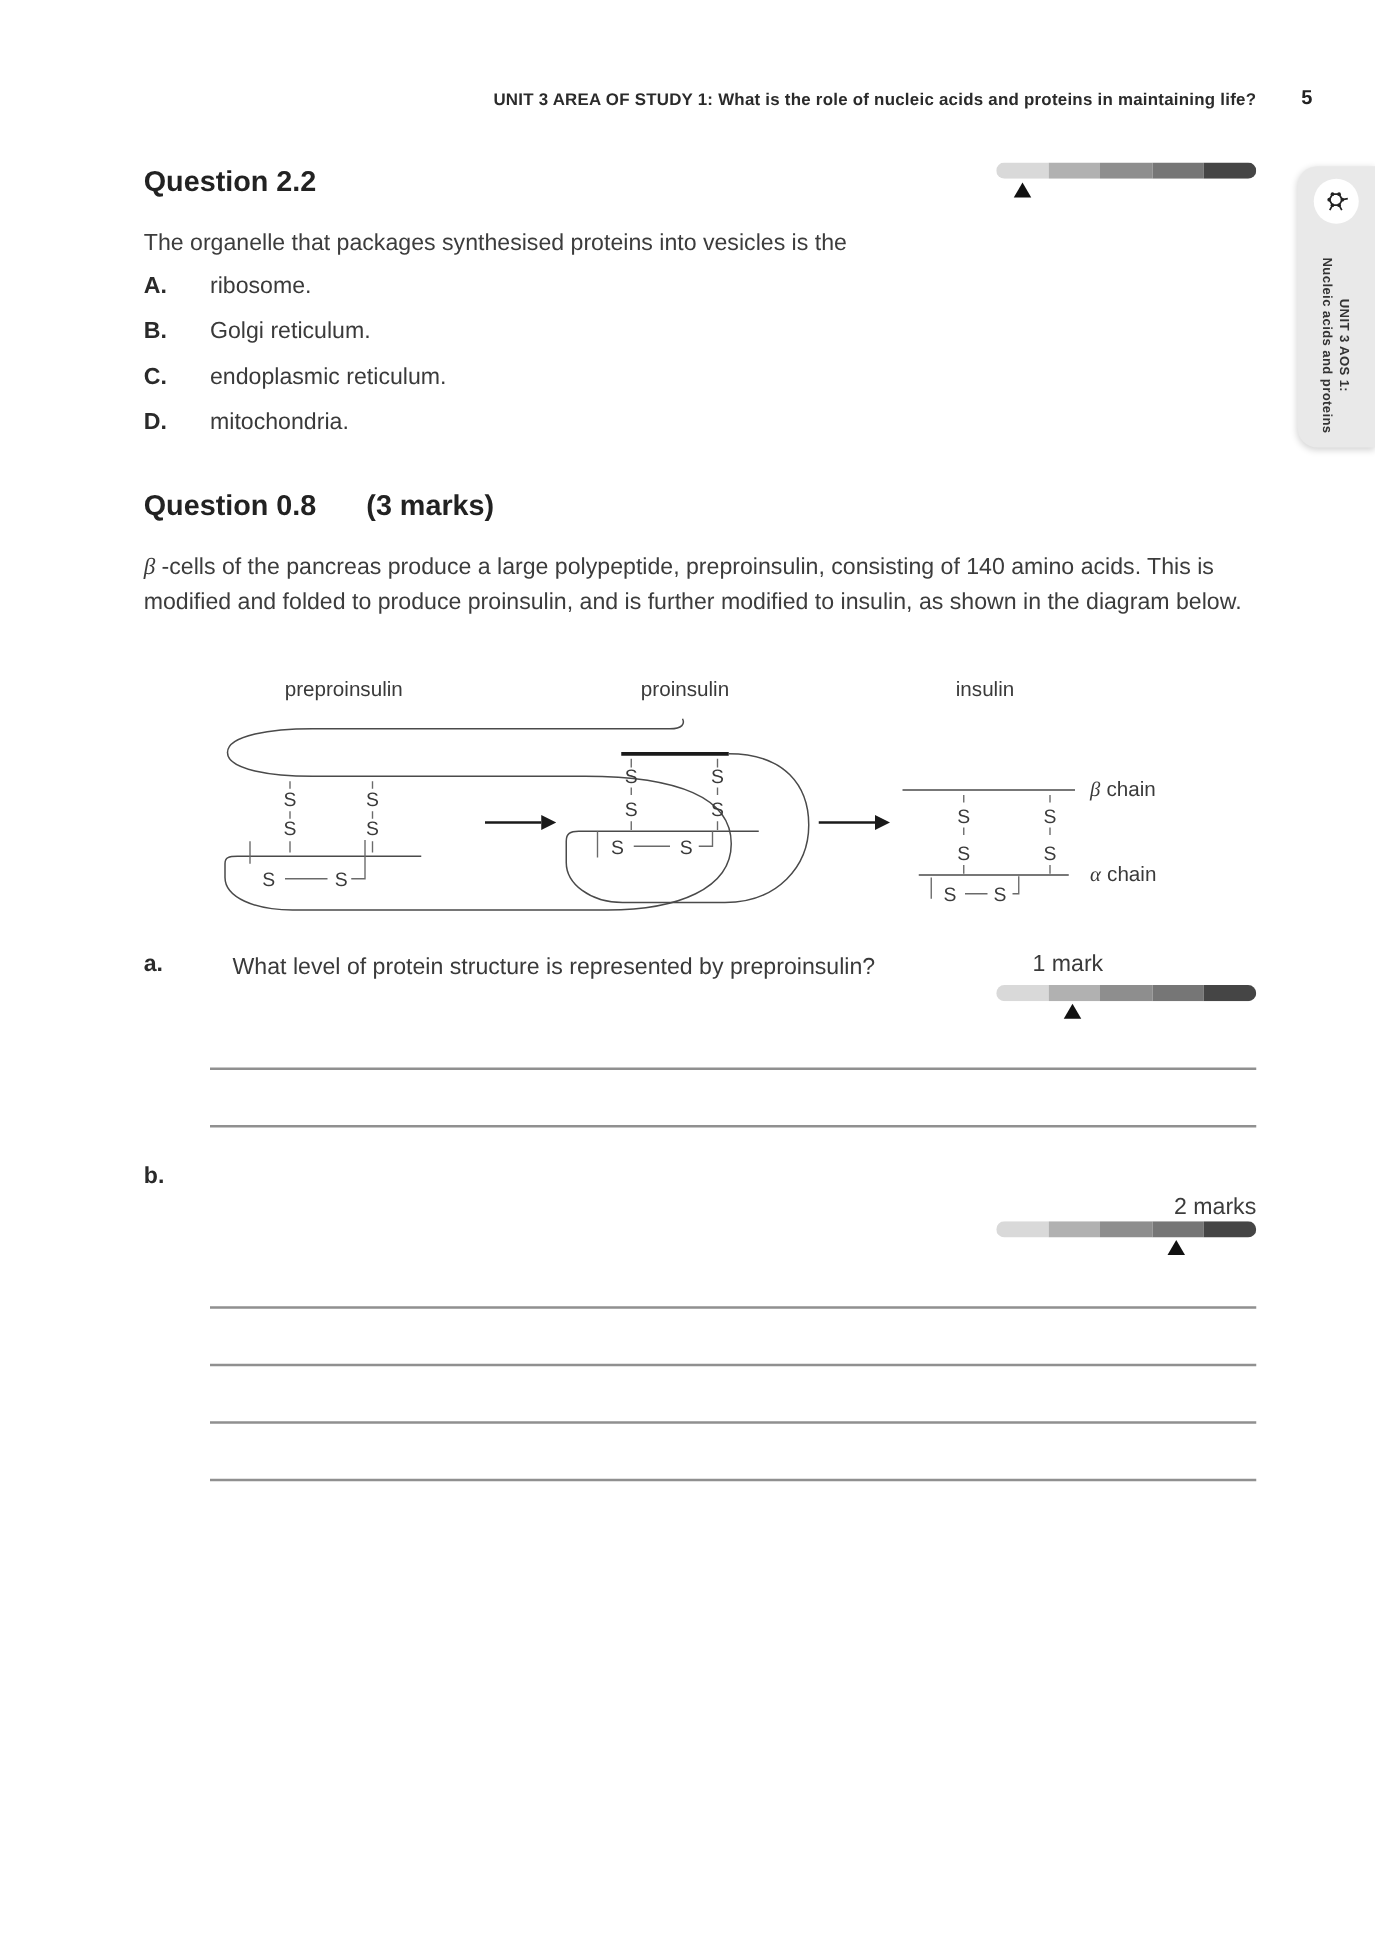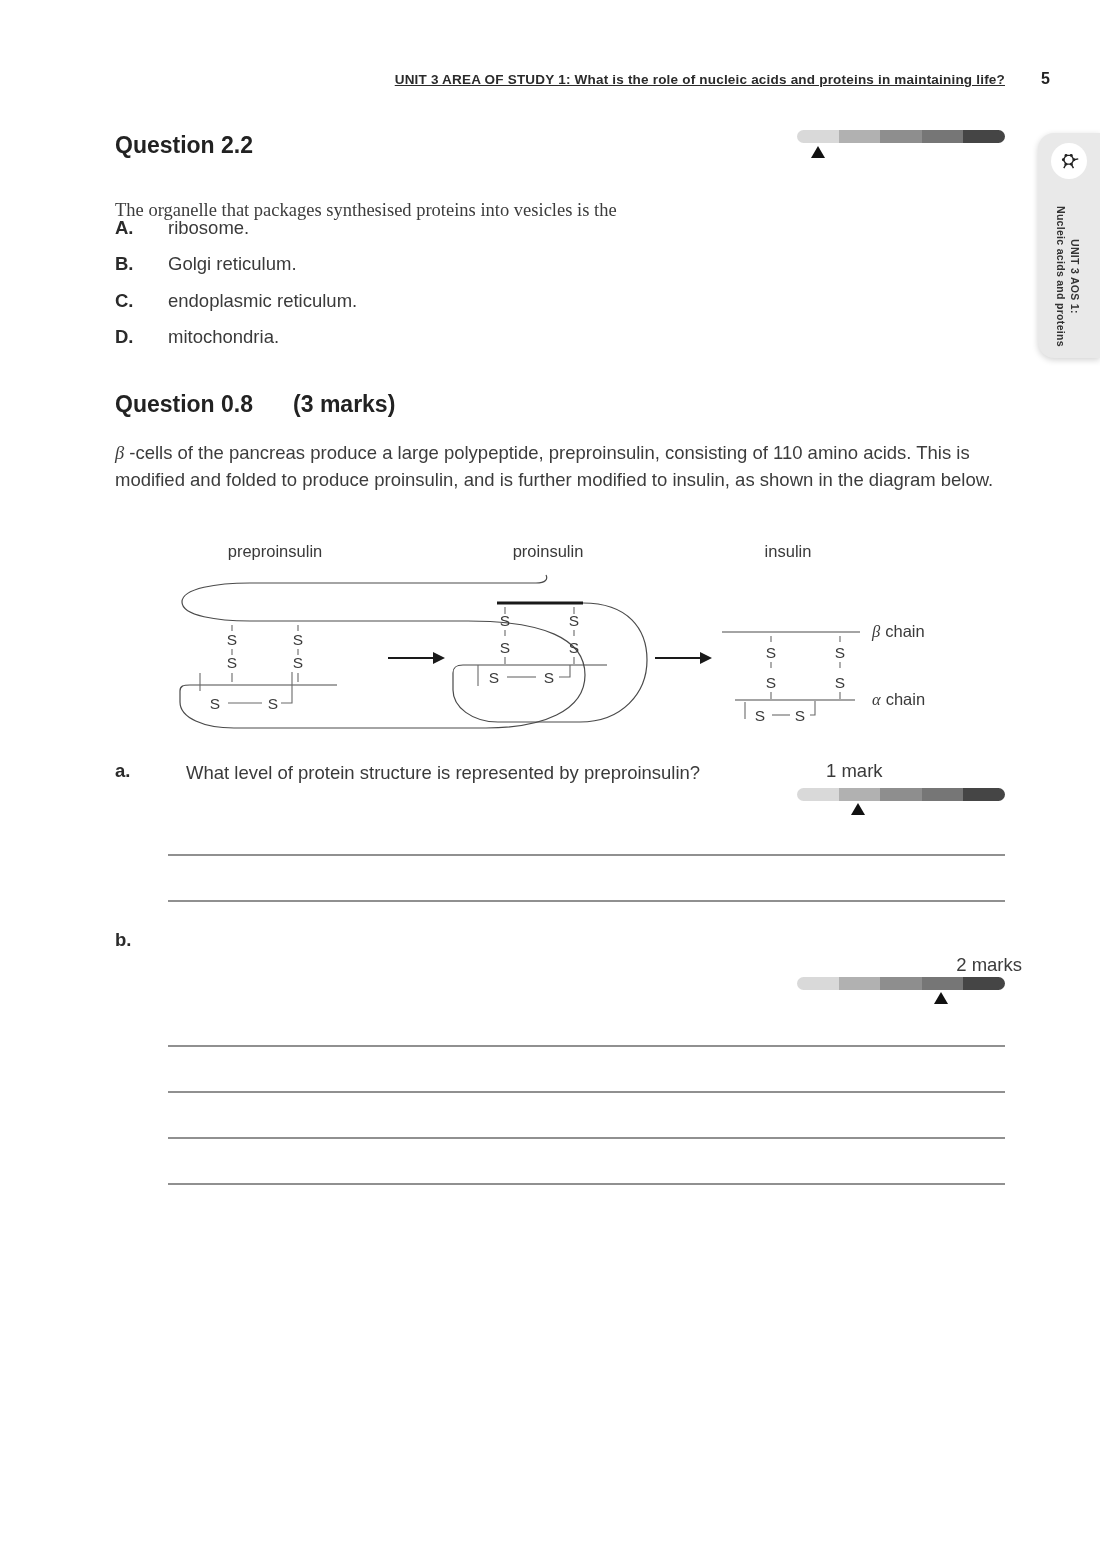--- a/index.html
+++ b/index.html
@@ -8,21 +8,20 @@
     width: 1100px; height: 1556px; position: relative;
     font-family: "Liberation Sans", sans-serif;
     color: #3a3a3a; overflow: hidden;
   }
 
   
   .page-header {
     position: absolute; top: 72px; left: 115px; right: 95px;
     text-align: right; font-size: 13.5px; font-weight: 700; color: #2b2b2b;
     letter-spacing: 0.2px;
-    text-decoration: underline;
   }
   .page-number {
     position: absolute; top: 70px; left: 1041px;
     font-size: 16px; font-weight: 700; color: #222;
   }
 
   
   .q-title { position: absolute; font-size: 23px; font-weight: 700; color: #222; }
   .q-title .marks-part { margin-left: 40px; }
 
@@ -63,21 +62,21 @@
   .option-letter { width: 53px; font-weight: 700; color: #2a2a2a; }
   .intro {
     position: absolute; left: 115px; top: 440px; width: 893px;
     font-size: 18.5px; line-height: 26.5px; color: #3c3c3c;
   }
   .beta-sym { font-family: "Liberation Serif", serif; font-style: italic; margin-right: 5px; }
 
   .part-row { position: absolute; left: 115px; right: 95px; display: flex; font-size: 18.5px; }
   .part-letter { width: 55px; font-weight: 700; color: #2a2a2a; flex: 0 0 55px; }
   .part-text { flex: 1 1 auto; line-height: 25px; margin-left: 16px; }
-  .marks-label { position: absolute; right: 78px; font-size: 18.5px; color: #3c3c3c; }
+  .marks-label { position: absolute; right: 95px; font-size: 18.5px; color: #3c3c3c; }
 
   .ans-line {
     position: absolute; left: 168px; width: 837px; height: 0;
     border-bottom: 2px solid #909090;
   }
 
   
   .diagram-svg { position: absolute; left: 150px; top: 535px; }
   .diagram-svg text { fill: #3a3a3a; }
   .chain { stroke: #4a4a4a; stroke-width: 1.2; fill: none; }
@@ -121,21 +120,21 @@
           <circle cx="5" cy="10" r="1.7"></circle>
       </g>
     </svg>
   </div>
   <div class="tab-text">
     <span>UNIT 3 AOS 1:</span>
     <span>Nucleic acids and proteins</span>
   </div>
 </div>
 
-<div class="stem" style="top:200px;font-family:Liberation Serif, serif;">The organelle that packages synthesised proteins into vesicles is the</div>
+<div class="stem" style="top:183px;">The organelle that packages synthesised proteins into vesicles is the</div>
 
 <div class="option-row" style="top:217px;">
   <span class="option-letter">A.</span>
   <span>ribosome.</span>
 </div>
 <div class="option-row" style="top:253px;">
   <span class="option-letter">B.</span>
   <span>Golgi reticulum.</span>
 </div>
 <div class="option-row" style="top:290px;">
@@ -145,21 +144,21 @@
 <div class="option-row" style="top:326px;">
   <span class="option-letter">D.</span>
   <span>mitochondria.</span>
 </div>
 
 <div class="q-title" style="top:391px; left:115px;">
   <span>Question 0.8</span><span class="marks-part">(3 marks)</span>
 </div>
 
 <div class="intro">
-  <span class="beta-sym">β</span><span>-cells of the pancreas produce a large polypeptide, preproinsulin, consisting of 110 amino acids. This is modified and folded to produce proinsulin, and is further modified to insulin, as shown in the diagram below.</span>
+  <span class="beta-sym">β</span><span>-cells of the pancreas produce a large polypeptide, preproinsulin, consisting of 140 amino acids. This is modified and folded to produce proinsulin, and is further modified to insulin, as shown in the diagram below.</span>
 </div>
 
 <svg class="diagram-svg" width="860" height="215" viewBox="0 0 860 215">
 
   <text class="stage-label" x="125" y="22">preproinsulin</text>
   <text class="stage-label" x="398" y="22">proinsulin</text>
   <text class="stage-label" x="638" y="22">insulin</text>
 
   <g>
     <path class="chain" d="M 396,40 C 398,44 396,48 386,48 L 100,48 C 68,48 32,53 32,67 C 32,81 68,86 100,86 L 318,86 C 392,86 435,103 435,140 C 435,176 392,193 336,193 L 84,193 C 54,193 30,183 30,167 L 30,156 C 30,151 33,150 40,150 L 187,150"></path>

